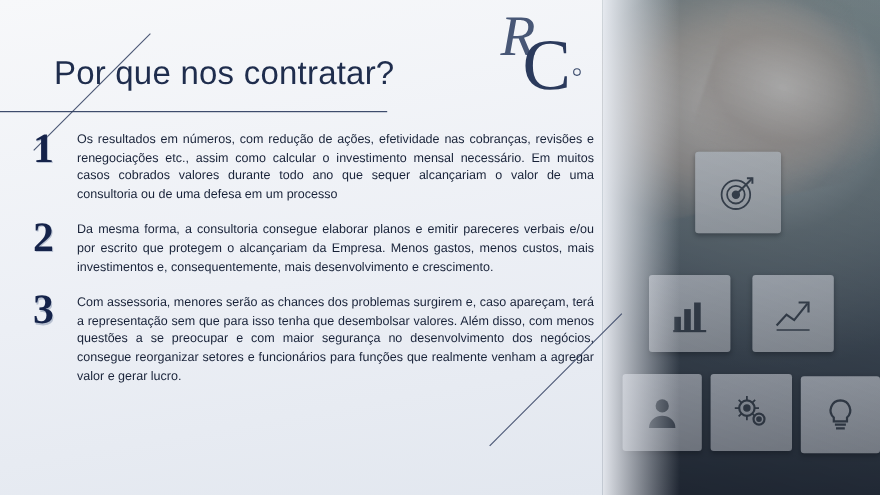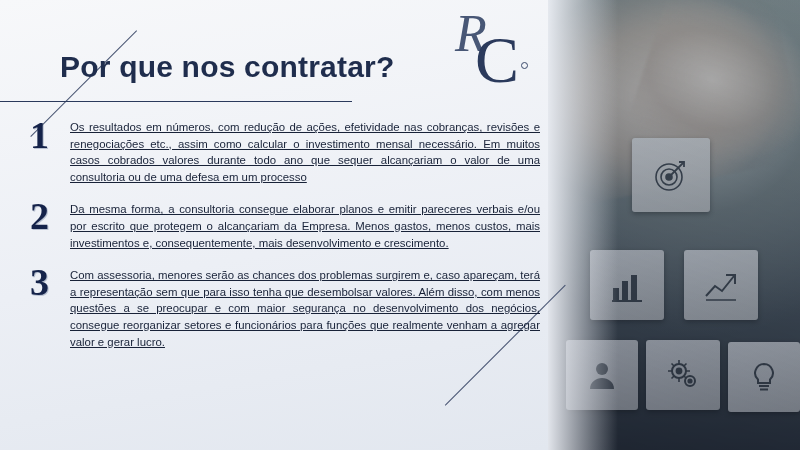--- a/index.html
+++ b/index.html
@@ -137,23 +137,23 @@
     position: absolute;
     left: 74px; top: 60px;
     width: 7px; height: 7px;
     border: 1.4px solid #3a4a6b;
     border-radius: 50%;
   }
 
   
   .title {
     position: absolute;
-    left: 60px; top: 50px;
+    left: 49px; top: 50px;
     font-size: 30px;
-    font-weight: 700;
+    font-weight: 400;
     color: #1f2d4d;
     letter-spacing: .2px;
   }
   .title-rule {
     position: absolute;
     left: 0; top: 101px;
     width: 352px; height: 0;
     border-top: 1.4px solid #2b3a5c;
   }
 
@@ -182,21 +182,20 @@
     text-shadow: 1px 1px 0 rgba(120,135,165,0.45);
   }
   .txt {
     flex: 1 1 auto;
     font-size: 11.4px;
     line-height: 16.6px;
     color: #182238;
     text-align: justify;
     padding-right: 6px;
     padding-top: 2px;
-    text-decoration: underline;
   }
   .item-1 .txt { padding-top: 1px; }
 </style>
 </head>
 <body>
 
 <div class="slide">
 
   <div class="left-bg"></div>
 

